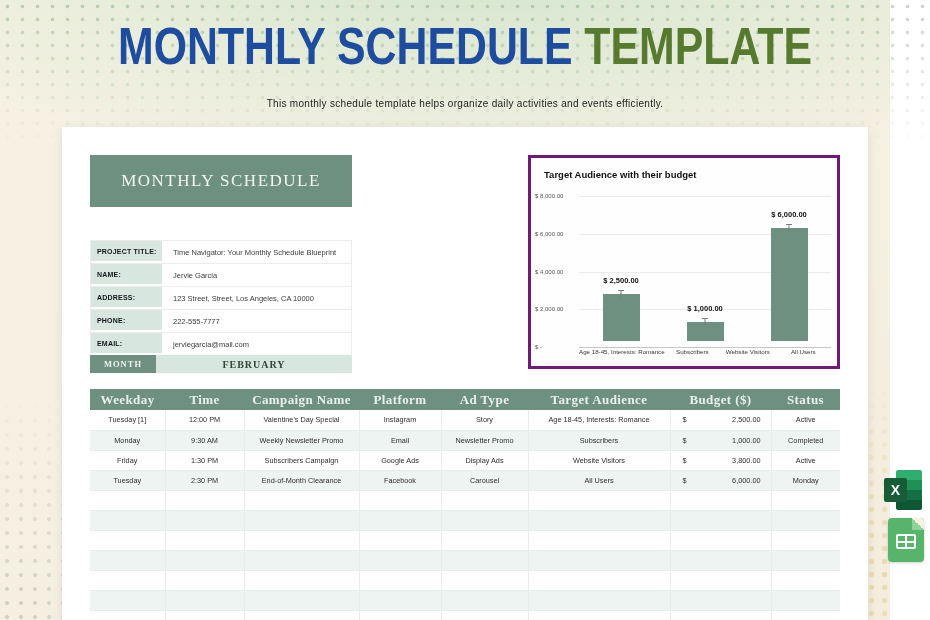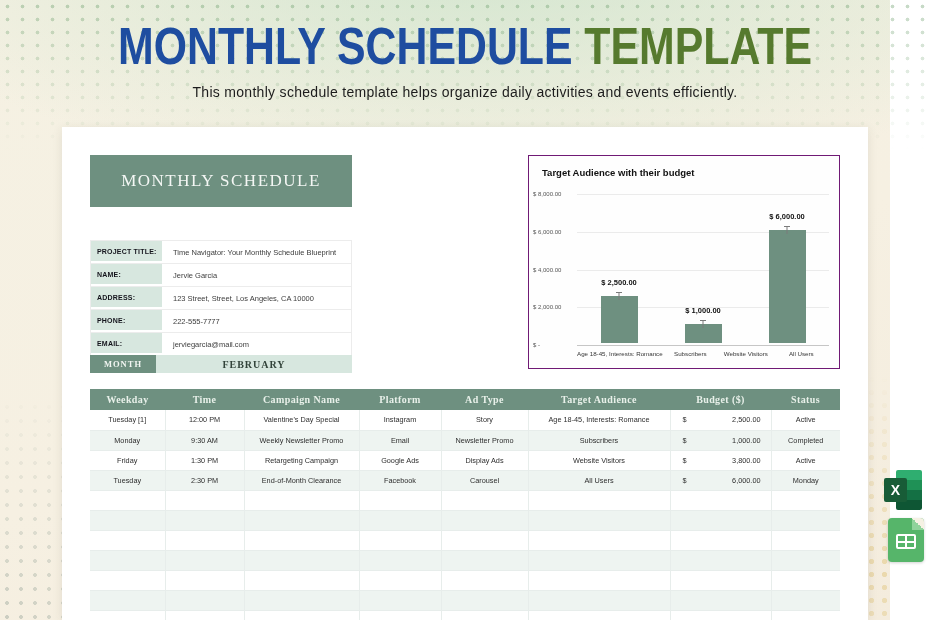--- a/index.html
+++ b/index.html
@@ -38,21 +38,21 @@
   .heading { position:absolute; left:0; top:20px; width:930px; text-align:center; }
   .heading h1 {
     display:flex; justify-content:center; gap:14px;
     font-family:"Liberation Sans", sans-serif; font-weight:bold;
     font-size:51px; letter-spacing:0px; line-height:1.05;
     transform:scaleX(0.84); transform-origin:50% 50%;
     white-space:nowrap;
   }
   .t-blue { color:#1e4da0; }
   .t-green { color:#567a2e; }
-  .subtitle { margin-top:10px; font-size:14px; color:#1c1c1c; letter-spacing:0.3px; }
+  .subtitle { margin-top:24px; font-size:10px; color:#1c1c1c; letter-spacing:0.3px; }
 
   
   .card {
     position:absolute; left:62px; top:127px; width:806px; height:493px;
     background:#ffffff; box-shadow:0 2px 10px rgba(60,60,50,0.10);
   }
 
   
   .sched-header {
     position:absolute; left:28px; top:28px; width:262px; height:52px;
@@ -88,21 +88,21 @@
   }
   .month-value {
     flex:1; background:#d7e7df; color:#32433a;
     display:flex; align-items:center; justify-content:center;
     font-family:"Liberation Serif", serif; font-size:10px; font-weight:bold; letter-spacing:1px;
   }
 
   
   .chart-box {
     position:absolute; left:466px; top:28px; width:312px; height:214px;
-    background:#fefefe; border:1px solid #701a75;
+    background:#fefefe; border:3px solid #701a75;
   }
   .chart-title { position:absolute; left:13px; top:11px; font-size:9.5px; font-weight:bold; color:#111; }
   .gridline { position:absolute; left:48px; width:252px; height:1px; background:#ebebeb; }
   .gridline.baseline { background:#c6c6c6; }
   .ytick { position:absolute; left:4px; width:42px; text-align:left; font-size:6px; color:#555; transform:translateY(-50%); }
   .bars { position:absolute; left:48px; width:252px; bottom:25px; height:151px; display:flex; }
   .bar-slot { flex:1; position:relative; display:flex; justify-content:center; align-items:flex-end; }
   .bar { width:37px; background:#6e9080; position:relative; }
   .errbar { position:absolute; left:50%; transform:translateX(-50%); width:1px; background:#7b7b7b; }
   .errcap { position:absolute; left:50%; transform:translateX(-50%); width:6px; height:1px; background:#7b7b7b; }
@@ -110,21 +110,21 @@
     position:absolute; left:50%; transform:translateX(-50%);
     font-size:7.5px; font-weight:bold; color:#111; white-space:nowrap;
   }
   .xticks { position:absolute; left:48px; width:252px; bottom:11px; display:flex; }
   .xtick { flex:1; text-align:center; font-size:6.2px; color:#333; white-space:nowrap; }
 
   
   .main-table { position:absolute; left:28px; top:262px; width:750px; border-collapse:collapse; table-layout:fixed; }
   .main-table th {
     background:#6e9080; color:#e9f1ea; font-family:"Liberation Serif", serif;
-    font-weight:bold; font-size:10px; letter-spacing:0.4px;
+    font-weight:bold; font-size:13px; letter-spacing:0.4px;
     height:21px; text-align:center; border:none;
   }
   .main-table td {
     height:20px; font-size:7.3px; color:#2e2e2e; text-align:center;
     border-right:1px solid #e7edeb; border-bottom:1px solid #e7edeb;
     overflow:hidden; white-space:nowrap; padding:0 2px;
   }
   .main-table td:last-child { border-right:none; }
   .main-table tr.tint td { background:#eef4f1; }
   .budget-cell { display:flex; justify-content:space-between; padding:0 8px 0 10px; align-items:center; height:100%; }
@@ -302,21 +302,21 @@
               <div class="budget-cell">
                 <span>$</span>
                 <span>1,000.00</span>
               </div>
             </td>
             <td>Completed</td>
           </tr>
           <tr>
             <td>Friday</td>
             <td>1:30 PM</td>
-            <td>Retargeting Campaign</td>
+            <td>Subscribers Campaign</td>
             <td>Google Ads</td>
             <td>Display Ads</td>
             <td>Website Visitors</td>
             <td>
               <div class="budget-cell">
                 <span>$</span>
                 <span>3,800.00</span>
               </div>
             </td>
             <td>Active</td>

